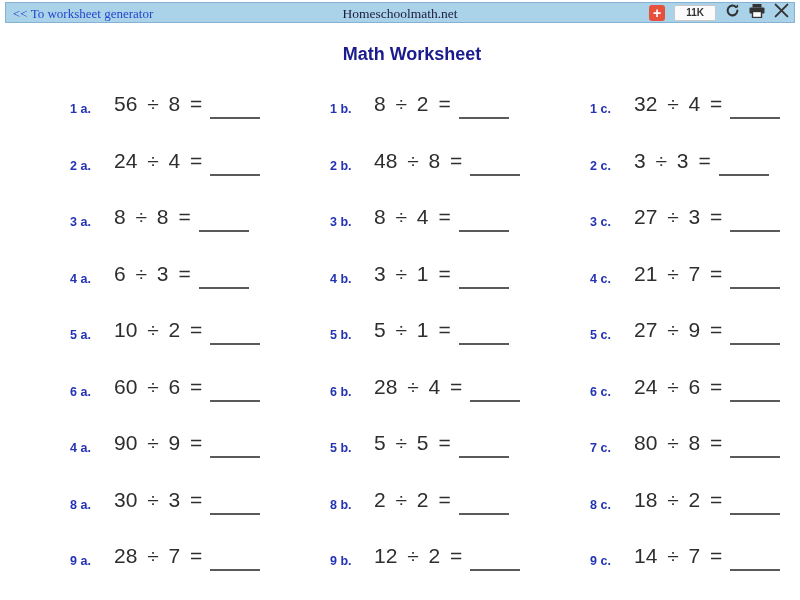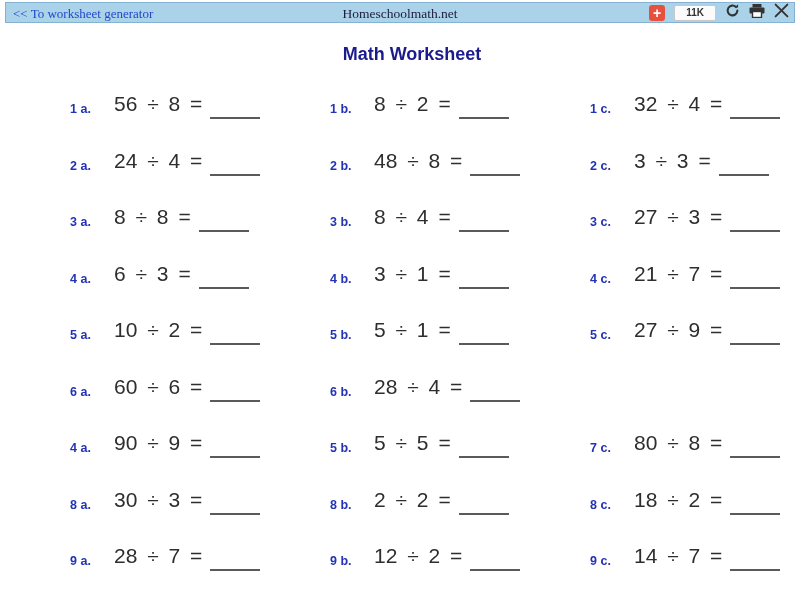--- a/index.html
+++ b/index.html
@@ -194,20 +194,25 @@
       <div class="w-cell col-0">
         <span class="p-label">6 a.</span>
         <span class="p-expr">60 ÷ 6 =</span>
         <span class="p-blank"></span>
       </div>
       <div class="w-cell col-1">
         <span class="p-label">6 b.</span>
         <span class="p-expr">28 ÷ 4 =</span>
         <span class="p-blank"></span>
       </div>
+      <div class="w-cell col-2">
+        <span class="p-label">6 c.</span>
+        <span class="p-expr">24 ÷ 6 =</span>
+        <span class="p-blank"></span>
+      </div>
     </div>
     <div class="w-row">
       <div class="w-cell col-0">
         <span class="p-label">4 a.</span>
         <span class="p-expr">90 ÷ 9 =</span>
         <span class="p-blank"></span>
       </div>
       <div class="w-cell col-1">
         <span class="p-label">5 b.</span>
         <span class="p-expr">5 ÷ 5 =</span>

